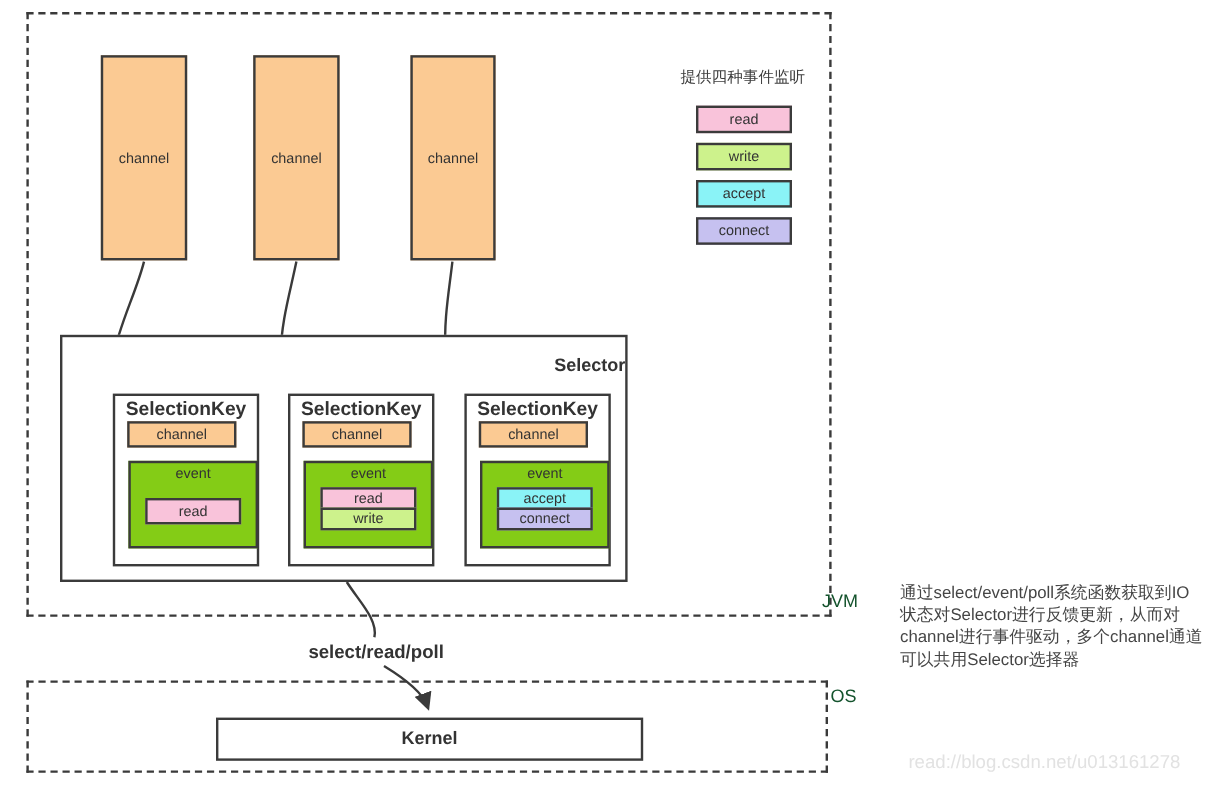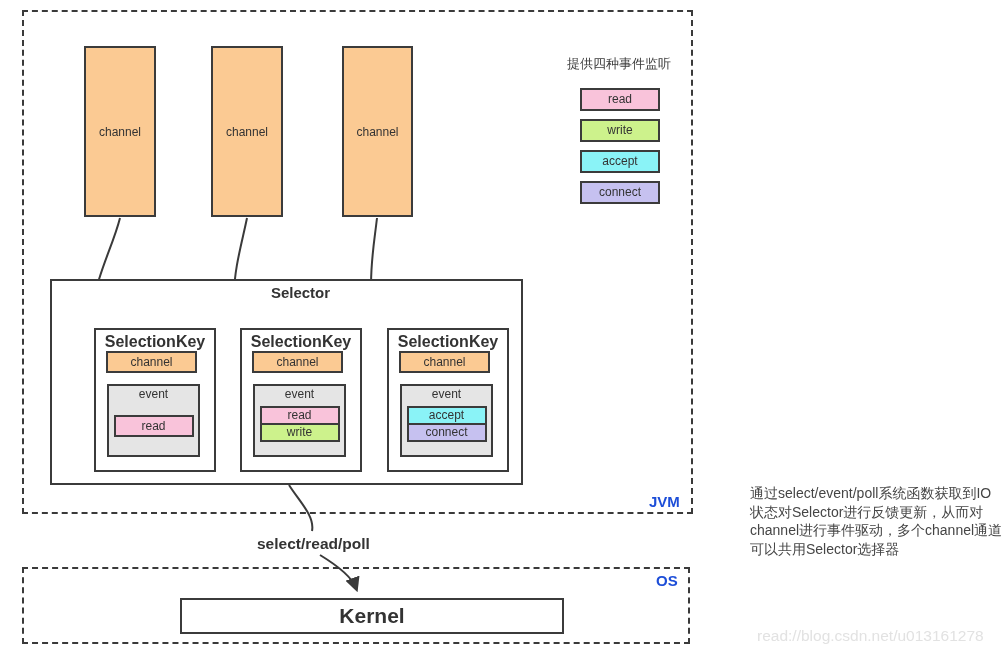--- a/index.html
+++ b/index.html
@@ -6,21 +6,21 @@
   *{box-sizing:border-box;}
   .canvas{
     position:relative;width:1006px;height:655px;background:#ffffff;overflow:hidden;
     font-family:"Liberation Sans","DejaVu Sans",sans-serif;color:#333;
   }
   .arrows{position:absolute;left:0;top:0;width:1006px;height:655px;pointer-events:none;}
 
   .dashed-box{position:absolute;border:2px dashed #3a3a3a;background:transparent;}
   .jvm-box{left:22px;top:10px;width:671px;height:504px;}
   .os-box{left:22px;top:567px;width:668px;height:77px;}
-  .corner-label{position:absolute;font-weight:bold;font-size:15px;color:#1d4ed8;}
+  .corner-label{position:absolute;font-weight:normal;font-size:15px;color:#14532d;margin-left:36px;}
   .jvm-label{left:649px;top:493px;}
   .os-label{left:656px;top:572px;}
 
   .channel{
     position:absolute;top:46px;width:72px;height:171px;background:#fbca93;
     border:2px solid #3b3b3b;display:flex;align-items:center;justify-content:center;
     font-size:12px;color:#333;
   }
   .channel.c1{left:84px;}
   .channel.c2{left:211px;}
@@ -33,50 +33,50 @@
   }
   .legend-item.l0{top:88px;}
   .legend-item.l1{top:119px;}
   .legend-item.l2{top:150px;}
   .legend-item.l3{top:181px;}
 
   .selector-box{
     position:absolute;left:50px;top:279px;width:473px;height:206px;background:#fff;
     border:2px solid #3b3b3b;
   }
-  .selector-title{position:absolute;left:0;top:3px;width:100%;text-align:center;font-weight:bold;font-size:15px;color:#333;padding-left:28px;}
+  .selector-title{position:absolute;left:0;top:15px;width:100%;text-align:right;font-weight:bold;font-size:15px;color:#333;padding-left:28px;}
 
   .sk{
     position:absolute;top:328px;width:122px;height:144px;background:#fff;border:2px solid #3b3b3b;
   }
   .sk.k1{left:94px;}
   .sk.k2{left:240px;}
   .sk.k3{left:387px;}
   .sk-title{text-align:center;font-weight:bold;font-size:16px;margin-top:3px;color:#333;}
   .sk-channel{
     position:absolute;left:10px;top:21px;width:91px;height:22px;background:#fbca93;
     border:2px solid #3b3b3b;text-align:center;font-size:12px;line-height:18px;color:#333;
   }
   .sk-event-panel{
-    position:absolute;left:11px;top:54px;width:93px;height:73px;border:2px solid #3b3b3b;background:#e5e5e5;
+    position:absolute;left:11px;top:54px;width:108px;height:73px;border:2px solid #3b3b3b;background:#84cc16;
   }
   .sk-event-title{text-align:center;font-size:12px;line-height:16px;color:#333;}
   .chip{
     position:relative;width:80px;margin:0 auto;height:19px;border:2px solid #3b3b3b;
     text-align:center;font-size:12px;line-height:15px;color:#333;
   }
   .sk.k1 .chip{height:22px;line-height:18px;margin-top:13px;}
   .sk.k2 .chip.e0,.sk.k3 .chip.e0{margin-top:4px;}
   .sk.k2 .chip.e1,.sk.k3 .chip.e1{margin-top:-2px;}
 
   .syscall-label{position:absolute;left:257px;top:535px;font-weight:bold;font-size:15.5px;color:#333;}
 
   .kernel-box{
-    position:absolute;left:180px;top:598px;width:384px;height:36px;background:#fff;
-    border:2px solid #3b3b3b;text-align:center;font-weight:bold;font-size:21px;line-height:32px;color:#333;
+    position:absolute;left:180px;top:598px;width:356px;height:36px;background:#fff;
+    border:2px solid #3b3b3b;text-align:center;font-weight:bold;font-size:15px;line-height:32px;color:#333;
   }
 
   .note{
     position:absolute;left:750px;top:484px;width:253px;font-size:14px;line-height:18.6px;color:#454545;
   }
   .watermark{
     position:absolute;left:757px;top:627px;font-size:15.5px;color:#e2e2e2;white-space:nowrap;
   }
 </style>
 </head>

